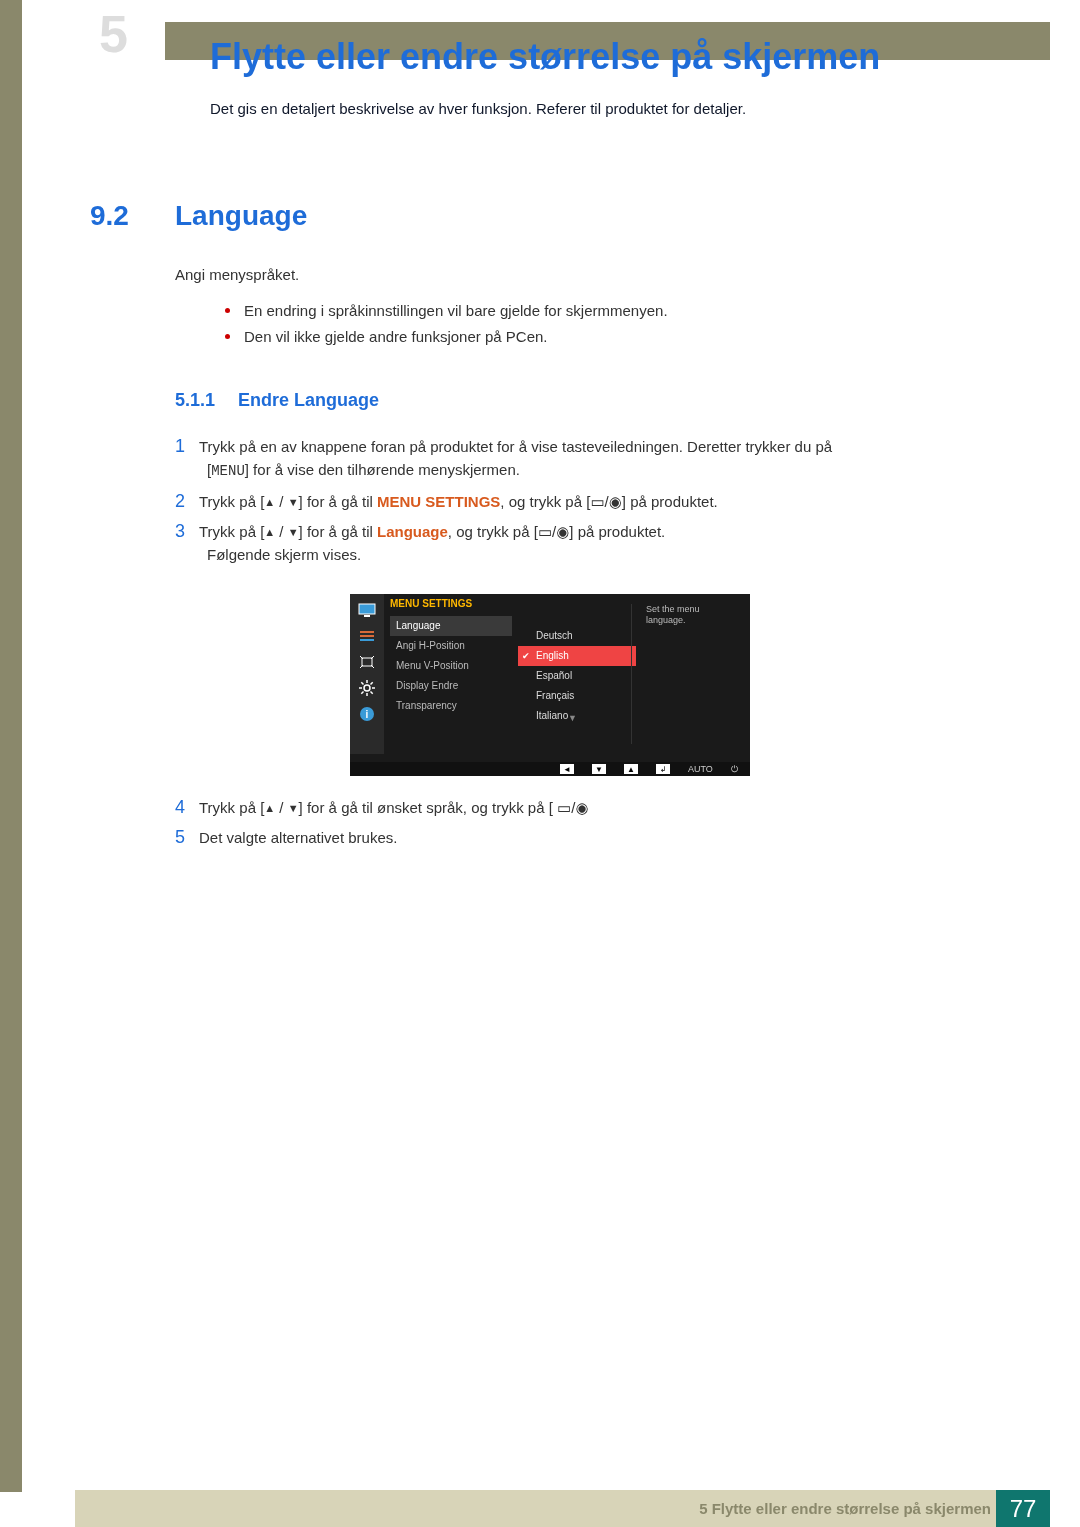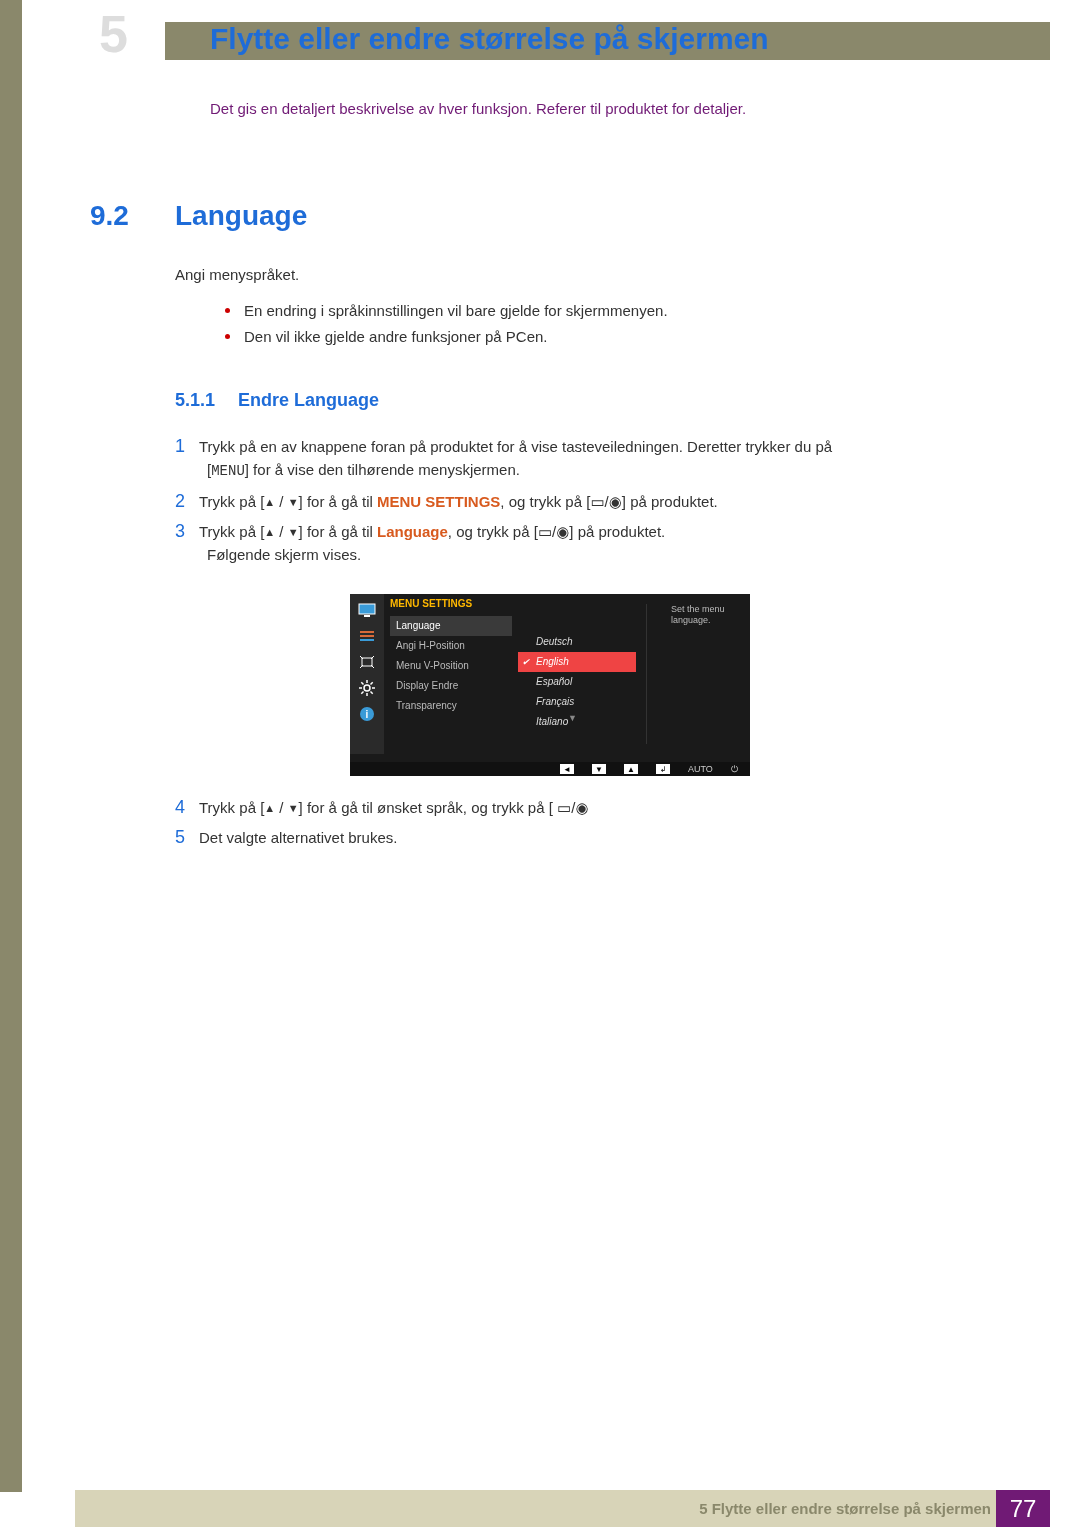--- a/index.html
+++ b/index.html
@@ -31,30 +31,30 @@
   }
   .chapter-num {
     font-size: 52px;
     color: #ddd;
     font-weight: bold;
     padding-left: 24px;
     line-height: 1;
   }
   .page-title {
     position: absolute;
-    left: 210px; top: 22px;
-    font-size: 30px;
+    left: 210px; top: 36px;
+    font-size: 36px;
     color: #1e6cd8;
     font-weight: bold;
   }
   .intro-text {
     position: absolute;
     left: 210px; top: 100px;
     font-size: 15px;
-    color: #701a75;
+    color: #0f172a;
   }
   .sec-num {
     position: absolute;
     left: 90px; top: 200px;
     font-size: 28px; color: #1e6cd8; font-weight: bold;
   }
   .sec-title {
     position: absolute;
     left: 175px; top: 200px;
     font-size: 28px; color: #1e6cd8; font-weight: bold;
@@ -114,32 +114,32 @@
   .osd-header {
     position: absolute; left: 40px; top: 4px;
     color: #ffb800; font-size: 10px; font-weight: bold;
   }
   .osd-left-col {
     position: absolute; left: 40px; top: 22px; width: 122px;
   }
   .osd-row { height: 20px; line-height: 20px; padding-left: 6px; font-size: 10px; color: #bbb; }
   .osd-row.sel { background: #3a3a3a; color: #fff; }
   .osd-right-col {
-    position: absolute; left: 168px; top: 38px; width: 118px; font-style: italic;
+    position: absolute; left: 168px; top: 32px; width: 118px;
   }
   .osd-opt { height: 20px; line-height: 20px; padding-left: 18px; font-size: 10px; color: #ddd; position: relative; }
   .osd-opt.sel { background: #ef4444; color: #fff; }
   .osd-opt.sel::before {
     content: "✔"; position: absolute; left: 4px; color: #fff; font-size: 9px;
   }
   .osd-scroll { position: absolute; left: 218px; top: 119px; color: #888; font-size: 9px; }
   .osd-descr {
-    position: absolute; left: 296px; top: 10px;
+    position: absolute; left: 281px; top: 10px;
     width: 96px; font-size: 9px; color: #bbb; line-height: 1.25;
-    border-left: 1px solid #333; padding-left: 24px; height: 140px;
+    border-left: 1px solid #333; padding-left: 14px; height: 140px;
   }
   .osd-footer {
     position: absolute; left: 0; right: 0; bottom: 0;
     height: 14px; background: #111;
     display: flex; justify-content: flex-end; align-items: center;
     gap: 18px; padding-right: 12px;
     font-size: 9px; color: #ccc;
   }
   .osd-footer .key {
     display: inline-flex; align-items:center; justify-content:center;
@@ -152,21 +152,21 @@
     left: 75px; bottom: 0;
     width: 975px; height: 37px;
     background: #d8d4b8;
     display: flex; justify-content: flex-end; align-items: center;
   }
   .footer-text {
     font-size: 15px; color: #8a886b; font-weight: bold;
     padding-right: 5px;
   }
   .page-num-box {
-    background: #701a75; color: #fff;
+    background: #0f766e; color: #fff;
     height: 37px; width: 54px;
     display: flex; align-items: center; justify-content: center;
     font-size: 24px;
   }
 </style>
 </head>
 <body>
 
 <div class="left-bar"></div>
 <div class="header-band"></div>

